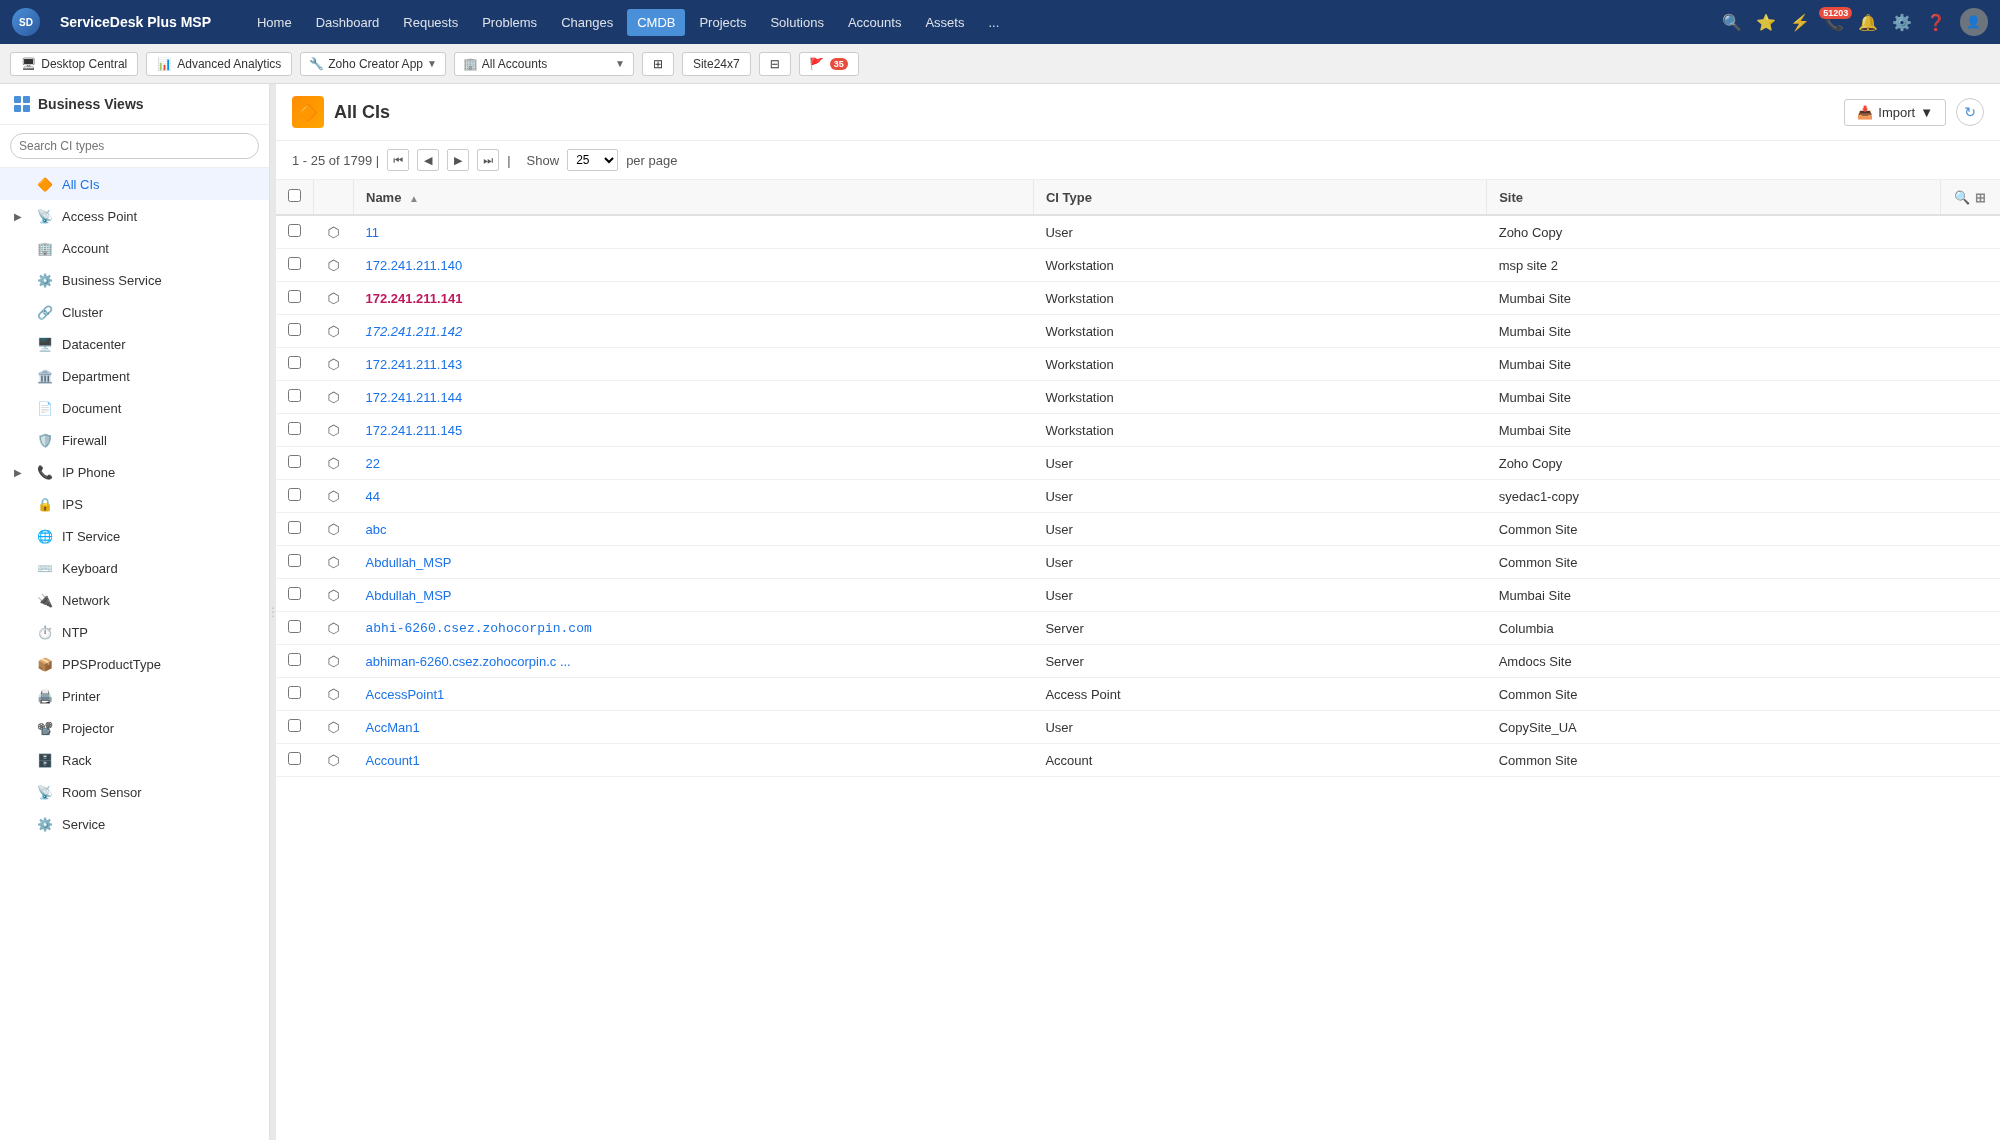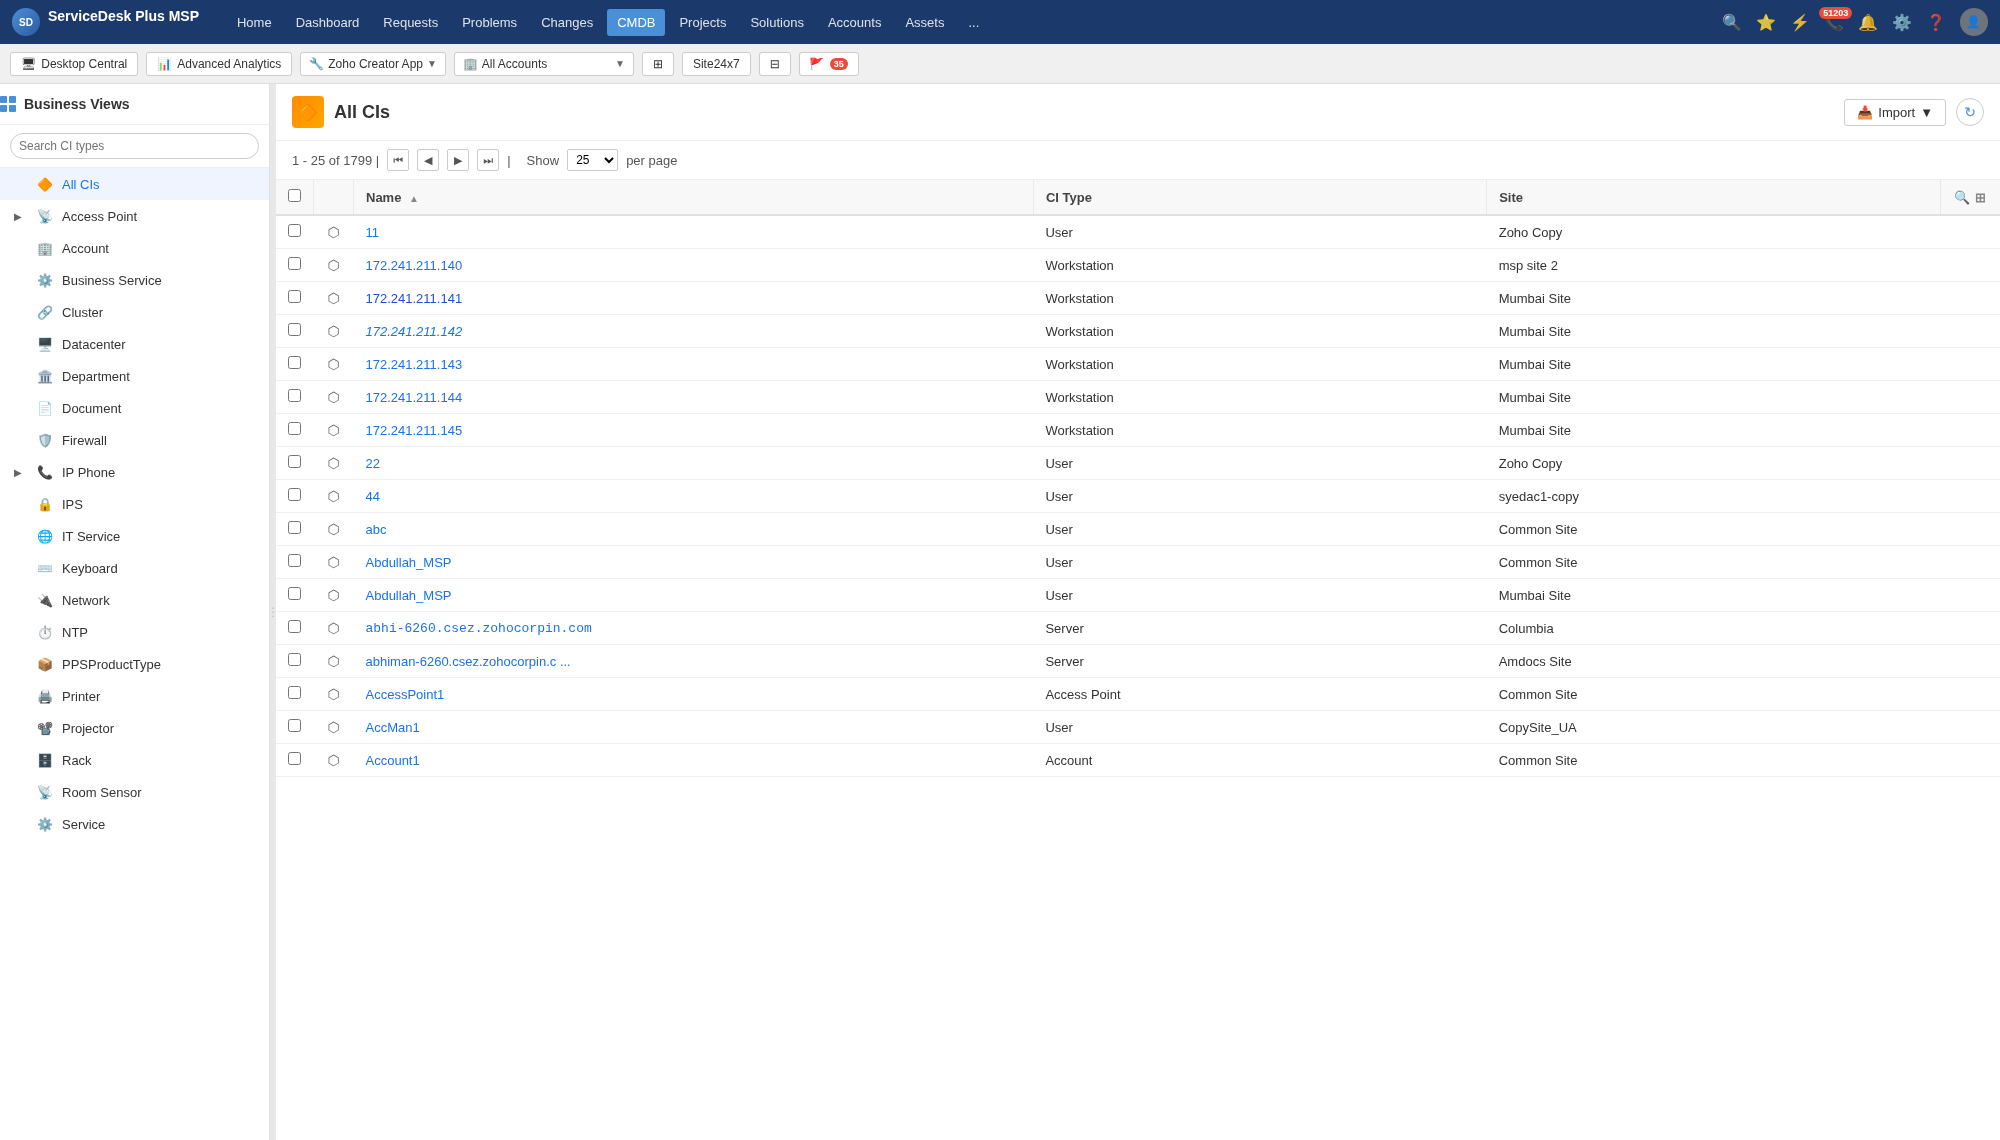--- a/index.html
+++ b/index.html
@@ -10,25 +10,27 @@
       background: #1b3a6b;
       display: flex;
       align-items: center;
       height: 44px;
       padding: 0 12px;
       color: white;
       gap: 4px;
     }
     .top-nav .logo {
       display: flex;
-      margin-right: 24px;
+      align-items: center;
+      margin-right: 32px;
       font-size: 14px;
       font-weight: 600;
       color: white;
       white-space: nowrap;
+      gap: 12px;
     }
     .logo-icon {
       width: 28px;
       height: 28px;
       background: linear-gradient(135deg, #4a90d9, #2c5aa0);
       border-radius: 50%;
       margin-right: 8px;
       display: flex;
       align-items: center;
       justify-content: center;
@@ -145,21 +147,21 @@
     .sidebar {
       width: 270px;
       background: white;
       border-right: 1px solid #e0e0e0;
       display: flex;
       flex-direction: column;
       overflow: hidden;
       flex-shrink: 0;
     }
     .sidebar-header {
-      padding: 12px 0;
+      padding: 12px 14px;
       border-bottom: 1px solid #eee;
       display: flex;
       align-items: center;
       gap: 8px;
       font-weight: 600;
       font-size: 14px;
       color: #333;
     }
     .sidebar-header-icon {
       display: grid;
@@ -665,21 +667,21 @@
       <td class="site-col">msp site 2</td>
       <td class="action-col"></td>
     </tr>
             <tr>
       <td class="checkbox-col">
         <input type="checkbox" style="">
       </td>
       <td class="icon-col">
         <span class="table-icon">⬡</span>
       </td>
-      <td class="name-col" style="color:#1d4ed8;cursor:pointer;">172.241.211.141</td>
+      <td class="name-col" style="color:#be185d;cursor:pointer;font-weight:bold;">172.241.211.141</td>
       <td class="ci-type-col">Workstation</td>
       <td class="site-col">Mumbai Site</td>
       <td class="action-col"></td>
     </tr>
             <tr>
       <td class="checkbox-col">
         <input type="checkbox" style="">
       </td>
       <td class="icon-col">
         <span class="table-icon">⬡</span>

